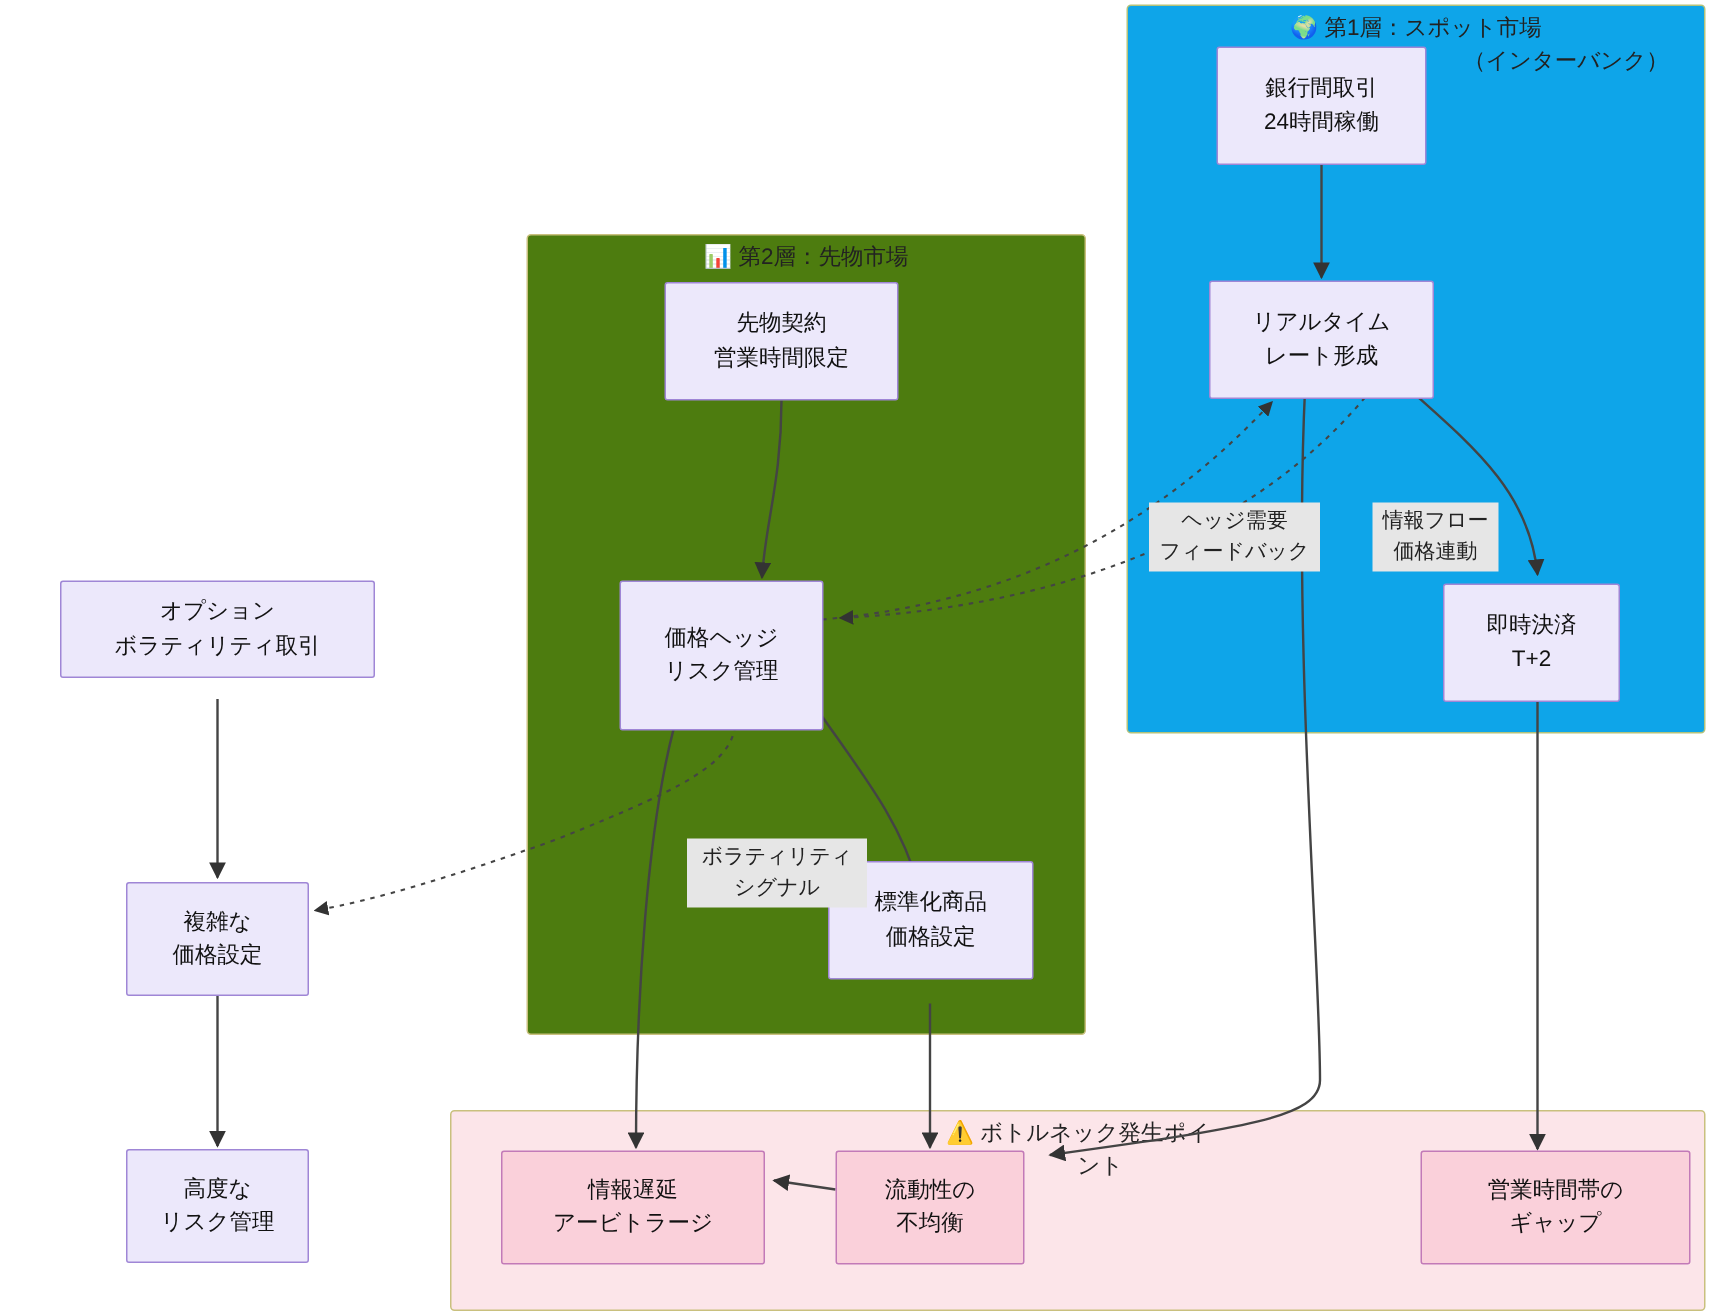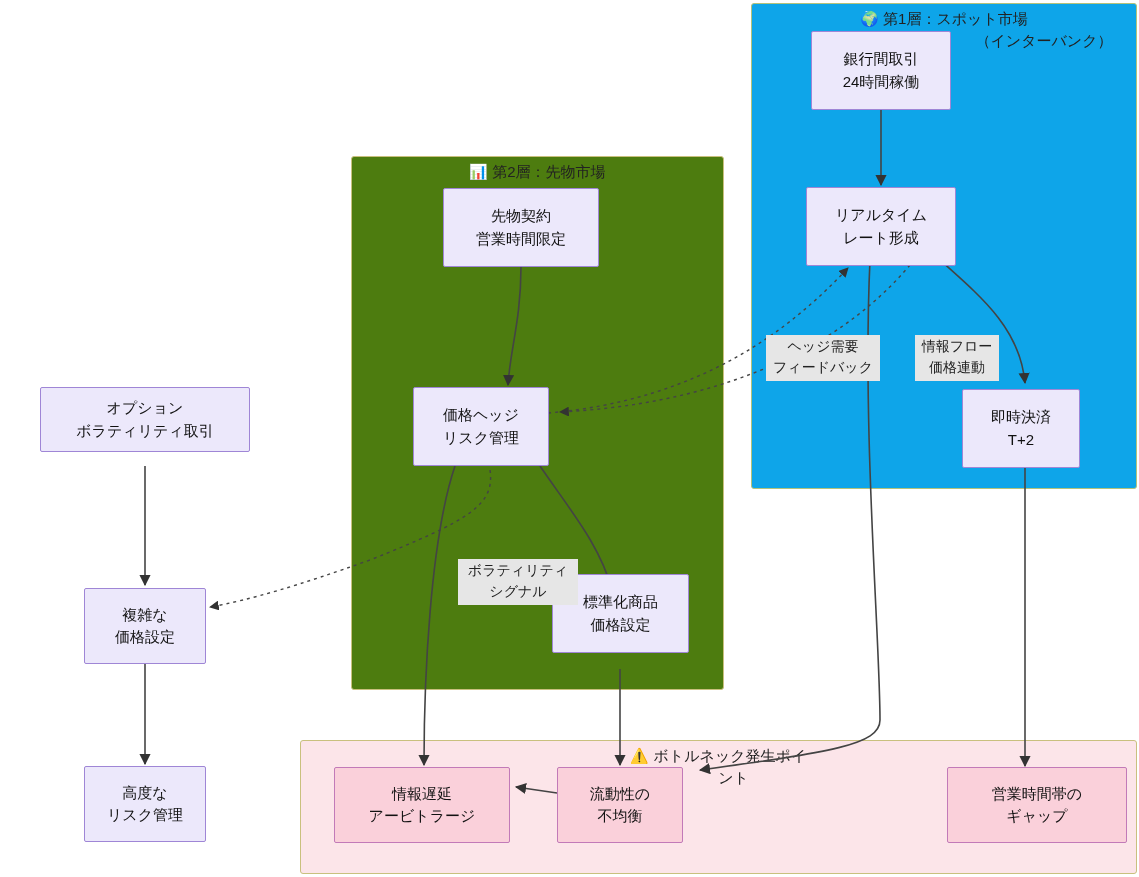--- a/index.html
+++ b/index.html
@@ -118,21 +118,21 @@
   <div class="node" style="left:962px;top:389px;width:118px;height:79px;">
     <span>即時決済</span>
     <span>T+2</span>
   </div>
 
   <div class="node" style="left:443px;top:188px;width:156px;height:79px;">
     <span>先物契約</span>
     <span>営業時間限定</span>
   </div>
 
-  <div class="node" style="left:413px;top:387px;width:136px;height:79px;">
+  <div class="node" style="left:413px;top:387px;width:136px;height:100px;">
     <span>価格ヘッジ</span>
     <span>リスク管理</span>
   </div>
 
   <div class="node" style="left:552px;top:574px;width:137px;height:79px;">
     <span>標準化商品</span>
     <span>価格設定</span>
   </div>
 
   <div class="node" style="left:40px;top:387px;width:210px;height:65px;">

